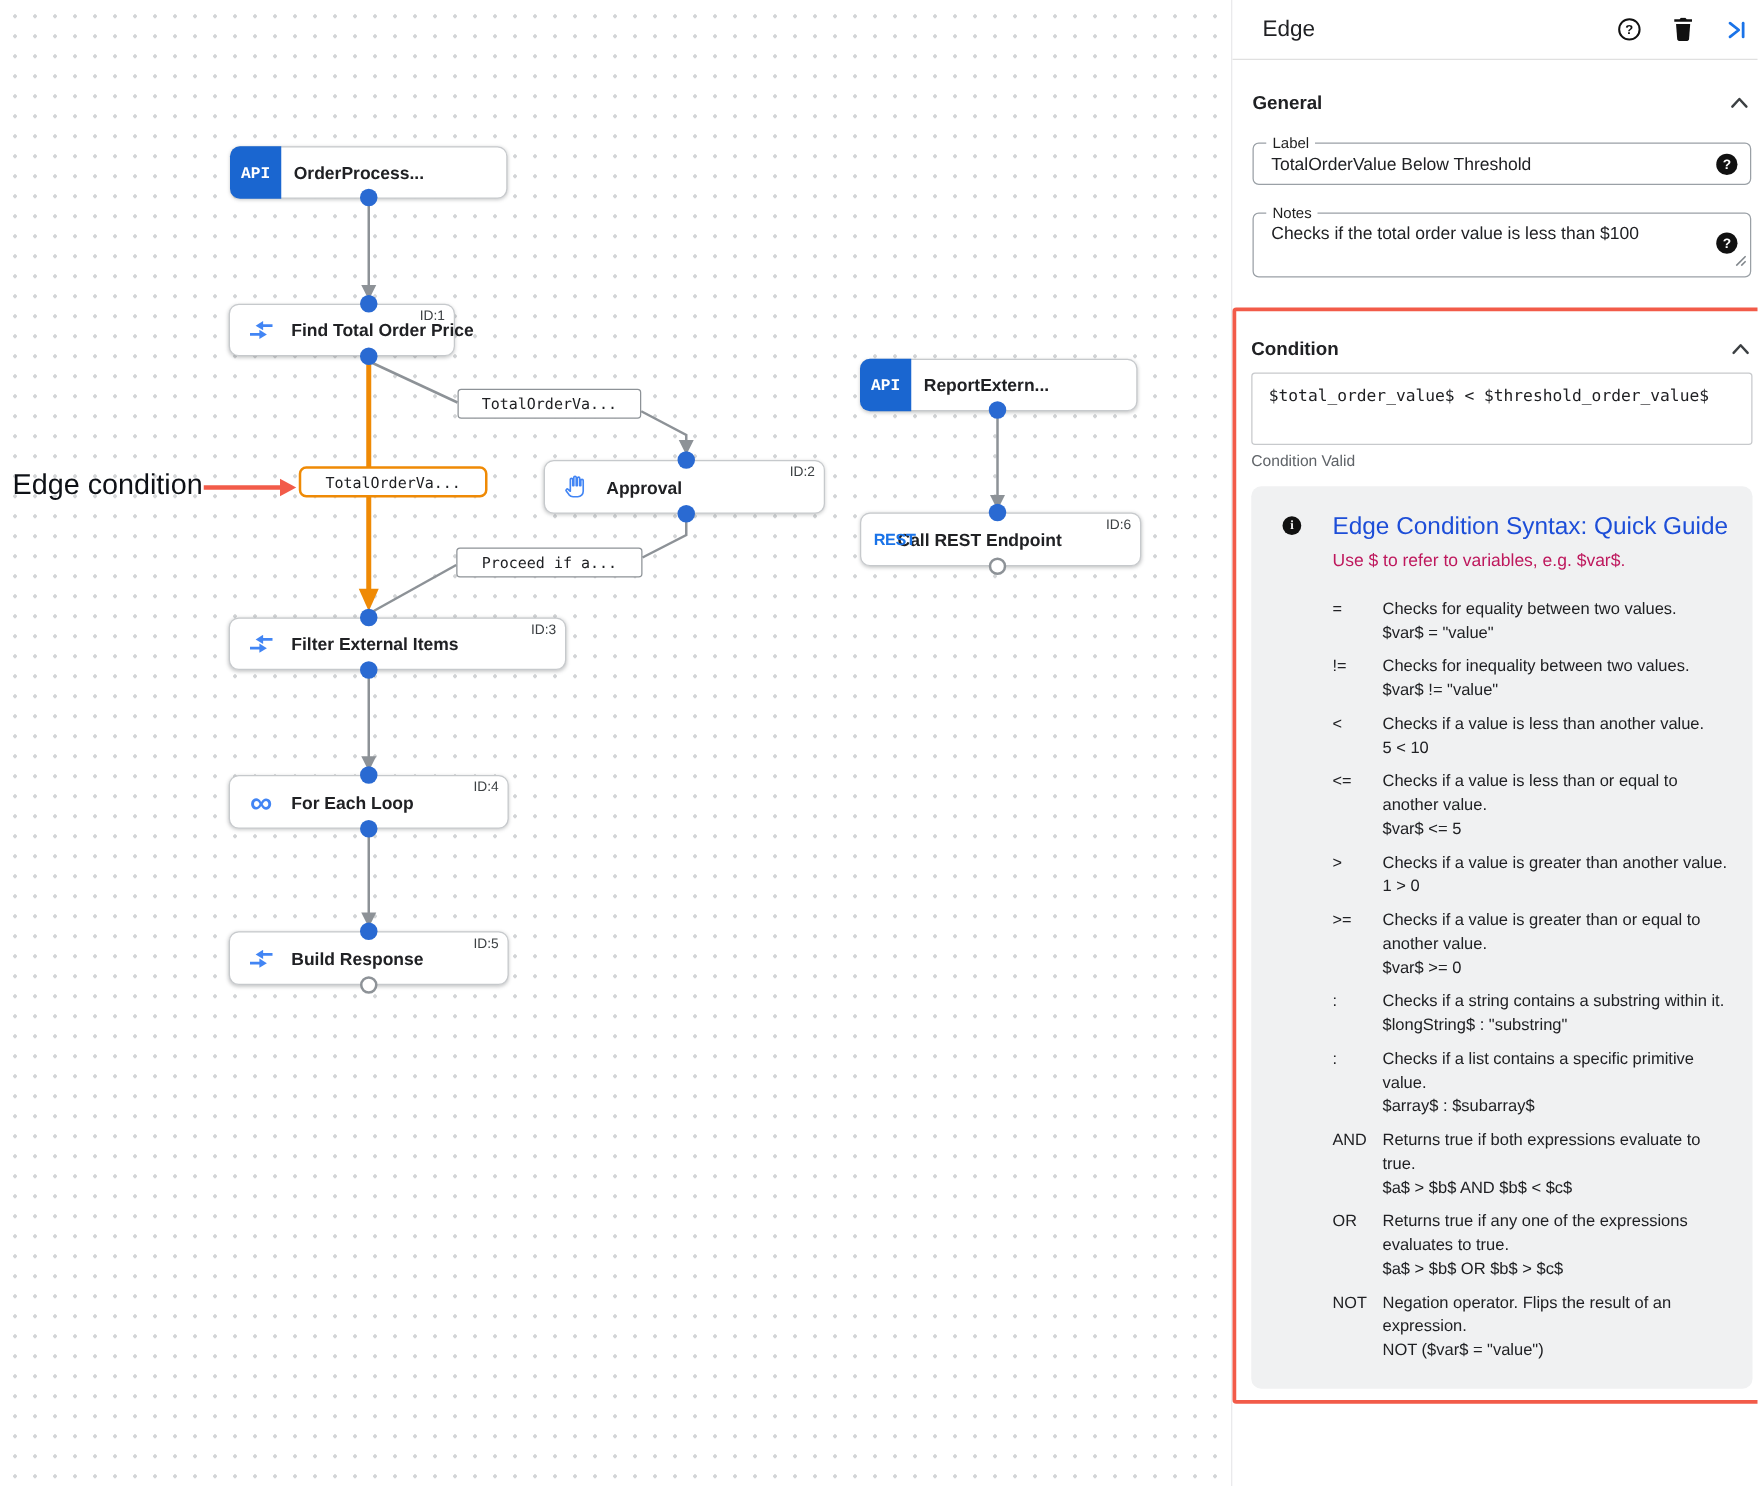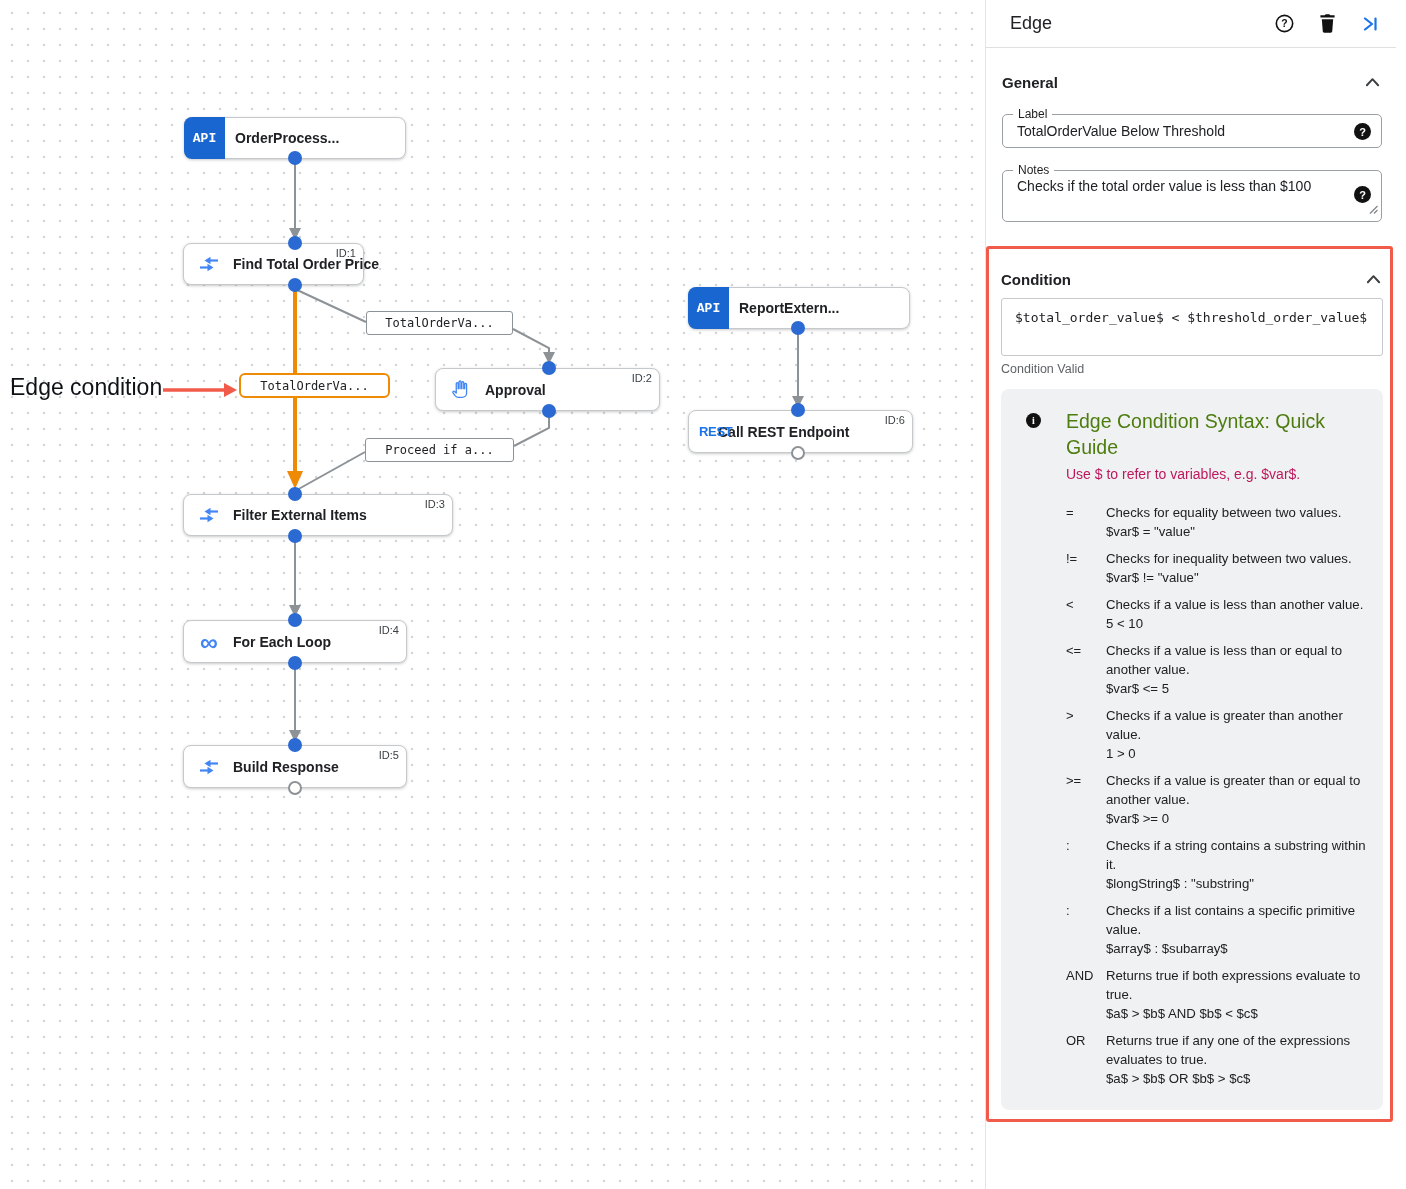--- a/index.html
+++ b/index.html
@@ -44,21 +44,21 @@
   .elabel {
     position:absolute; background:#fff; border:1px solid #8d9297; border-radius:3px;
     display:flex; align-items:center; justify-content:center;
     font-family:"DejaVu Sans Mono", monospace; font-size:12px; color:#202124; z-index:4;
   }
   .elabel.selected { border:2px solid #ef8a05; border-radius:6px; }
 
   .annotation-text { position:absolute; left:10px; top:374px; font-size:23px; color:#0e1116; z-index:6; }
 
   
-  .panel { position:relative; width:420px; height:1189px; background:#fff; padding:0 24px 0 16px; }
+  .panel { position:relative; width:420px; height:1189px; background:#fff; padding:0 5px 0 16px; }
   .panel-header { height:48px; display:flex; align-items:center; margin:0 -14px 0 -16px;
     padding:0 16px 0 24px; border-bottom:1px solid #e0e0e0; }
   .panel-title { font-size:18px; font-weight:500; color:#202124; flex:1; }
   .hicons { display:flex; align-items:center; gap:23px; }
   .icon-btn { width:20px; height:20px; display:flex; align-items:center; justify-content:center; cursor:pointer; }
 
   .sec-head { display:flex; align-items:center; justify-content:space-between; }
   .sec-title { font-size:15px; font-weight:bold; color:#202124; }
 
   .fld { position:relative; border:1px solid #9aa0a6; border-radius:5px; }
@@ -74,21 +74,21 @@
   .cond-input { margin-top:9px; height:58px; border:1px solid #c7c9cc; border-radius:3px;
     padding:11px 13px; font-family:"DejaVu Sans Mono", monospace; font-size:13px; color:#202124; }
   .cond-status { margin-top:6px; font-size:12.5px; color:#5f6368; }
 
   .guide { margin-top:13px; background:#f0f1f2; border-radius:8px; padding:19px 14px 14px 13px; }
   .guide-head { display:flex; }
   .info-icon { flex:0 0 15px; width:15px; height:15px; border-radius:50%; background:#111; color:#fff;
     margin:5px 0 0 12px; font-size:10px; font-weight:bold; font-family:"Liberation Serif", serif;
     display:flex; align-items:center; justify-content:center; }
   .guide-titles { margin-left:25px; }
-  .guide-title { font-size:19.5px; color:#4d7c0f; line-height:26px; }
+  .guide-title { font-size:19.5px; color:#1d4ed8; line-height:26px; }
   .guide-sub { font-size:14px; color:#be185d; margin-top:6px; }
   .guide-rows { margin:21px 0 0 52px; }
   .grow { display:grid; grid-template-columns:40px 1fr; margin-bottom:8px; }
   .gop { font-size:13px; color:#202124; line-height:19px; }
   .gdesc { font-size:13.2px; color:#202124; line-height:19px; }
 </style>
 </head>
 <body>
 
 <div class="canvas">
@@ -334,17 +334,21 @@
   <div class="grow">
     <span class="gop">AND</span>
     <span class="gdesc">Returns true if both expressions evaluate to true.<div>$a$ &gt; $b$ AND $b$ &lt; $c$</div></span>
   </div>
 
   <div class="grow">
     <span class="gop">OR</span>
     <span class="gdesc">Returns true if any one of the expressions evaluates to true.<div>$a$ &gt; $b$ OR $b$ &gt; $c$</div></span>
   </div>
 
+  <div class="grow">
+    <span class="gop">NOT</span>
+    <span class="gdesc">Negation operator. Flips the result of an expression.<div>NOT ($var$ = "value")</div></span>
+  </div>
 </div>
     </div>
   </div>
 
 </div>
 
 </body></html>

